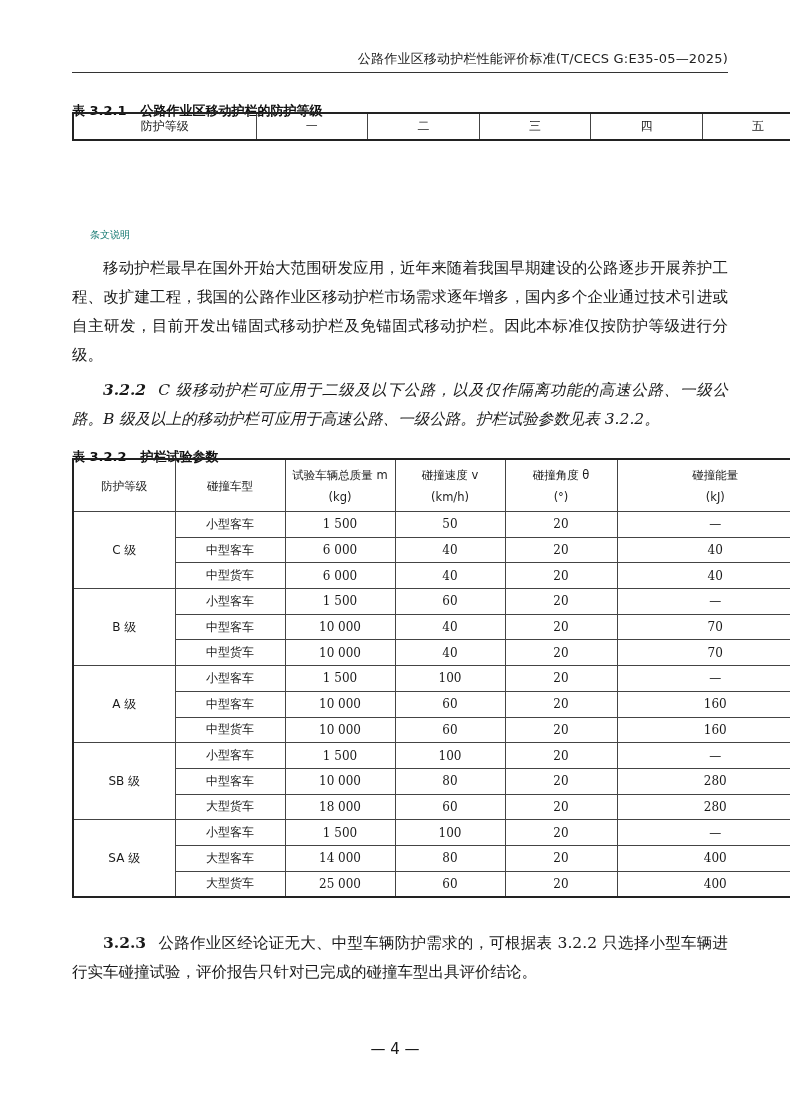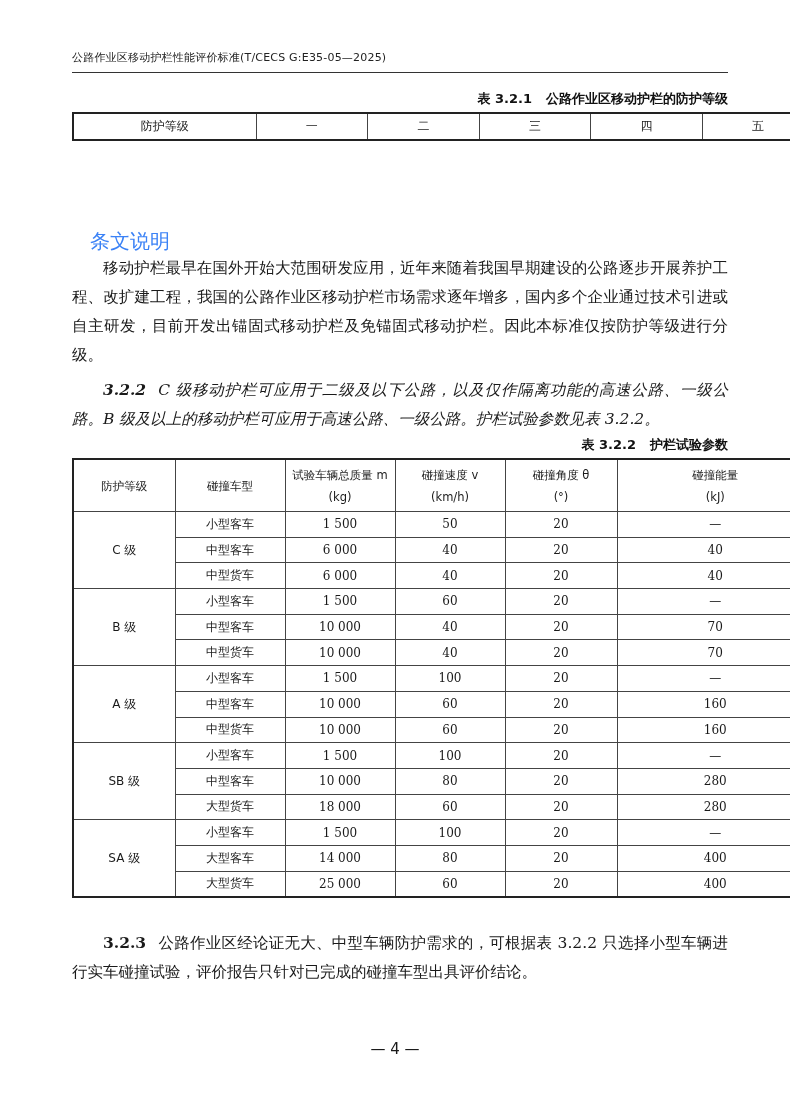--- a/index.html
+++ b/index.html
@@ -4,30 +4,30 @@
 <style>
   html, body { margin: 0; padding: 0; background: #ffffff; }
   body {
     width: 790px; height: 1113px; position: relative; overflow: hidden;
     font-family: "DejaVu Serif", "Liberation Serif", serif;
     color: #1a1a1a;
   }
   .running-header {
     position: absolute; left: 72px; top: 50px; width: 656px;
     font-family: "DejaVu Sans", "Liberation Sans", sans-serif;
-    font-size: 11px; letter-spacing: 0.2px; color: #222;
+    font-size: 13px; letter-spacing: 0.2px; color: #222; text-align: right;
   }
   .header-rule {
     position: absolute; left: 72px; top: 72px; width: 656px; height: 0;
     border-top: 1.5px solid #333;
   }
   .caption {
-    position: absolute; left: 72px; width: 656px; text-align: right;
+    position: absolute; left: 72px; width: 656px; text-align: left;
     font-family: "DejaVu Sans", "Liberation Sans", sans-serif;
-    font-weight: bold; font-size: 13px; color: #111;
+    font-weight: bold; font-size: 13px; color: #111; margin-top: 12px;
   }
   .caption .num { margin-right: 14px; }
   table {
     position: absolute; left: 72px; width: 743px;
     border-collapse: collapse; table-layout: fixed;
     border: 2px solid #222;
     font-family: "DejaVu Serif", "Liberation Serif", serif;
     font-size: 12px; color: #1a1a1a;
   }
   td, th {
@@ -41,21 +41,21 @@
   .t2 td.cn { font-family: "DejaVu Sans", "Liberation Sans", sans-serif; }
   .para {
     position: absolute; left: 72px; width: 656px;
     font-family: "DejaVu Serif", "Liberation Serif", serif;
     font-size: 15.5px; line-height: 29px; color: #1a1a1a;
     text-align: justify;
   }
   .note-title {
     position: absolute; left: 90px; top: 228px;
     font-family: "DejaVu Serif", "Liberation Serif", serif;
-    font-size: 20px; color: #3b82f6;
+    font-size: 10px; color: #0f766e;
   }
   .indent { text-indent: 31px; }
   .clause-num { font-weight: bold; margin-right: 12px; }
   .page-number {
     position: absolute; left: 0; width: 790px; top: 1040px; text-align: center;
     font-family: "DejaVu Sans", "Liberation Sans", sans-serif; font-size: 15px;
   }
 </style>
 </head>
 <body>

